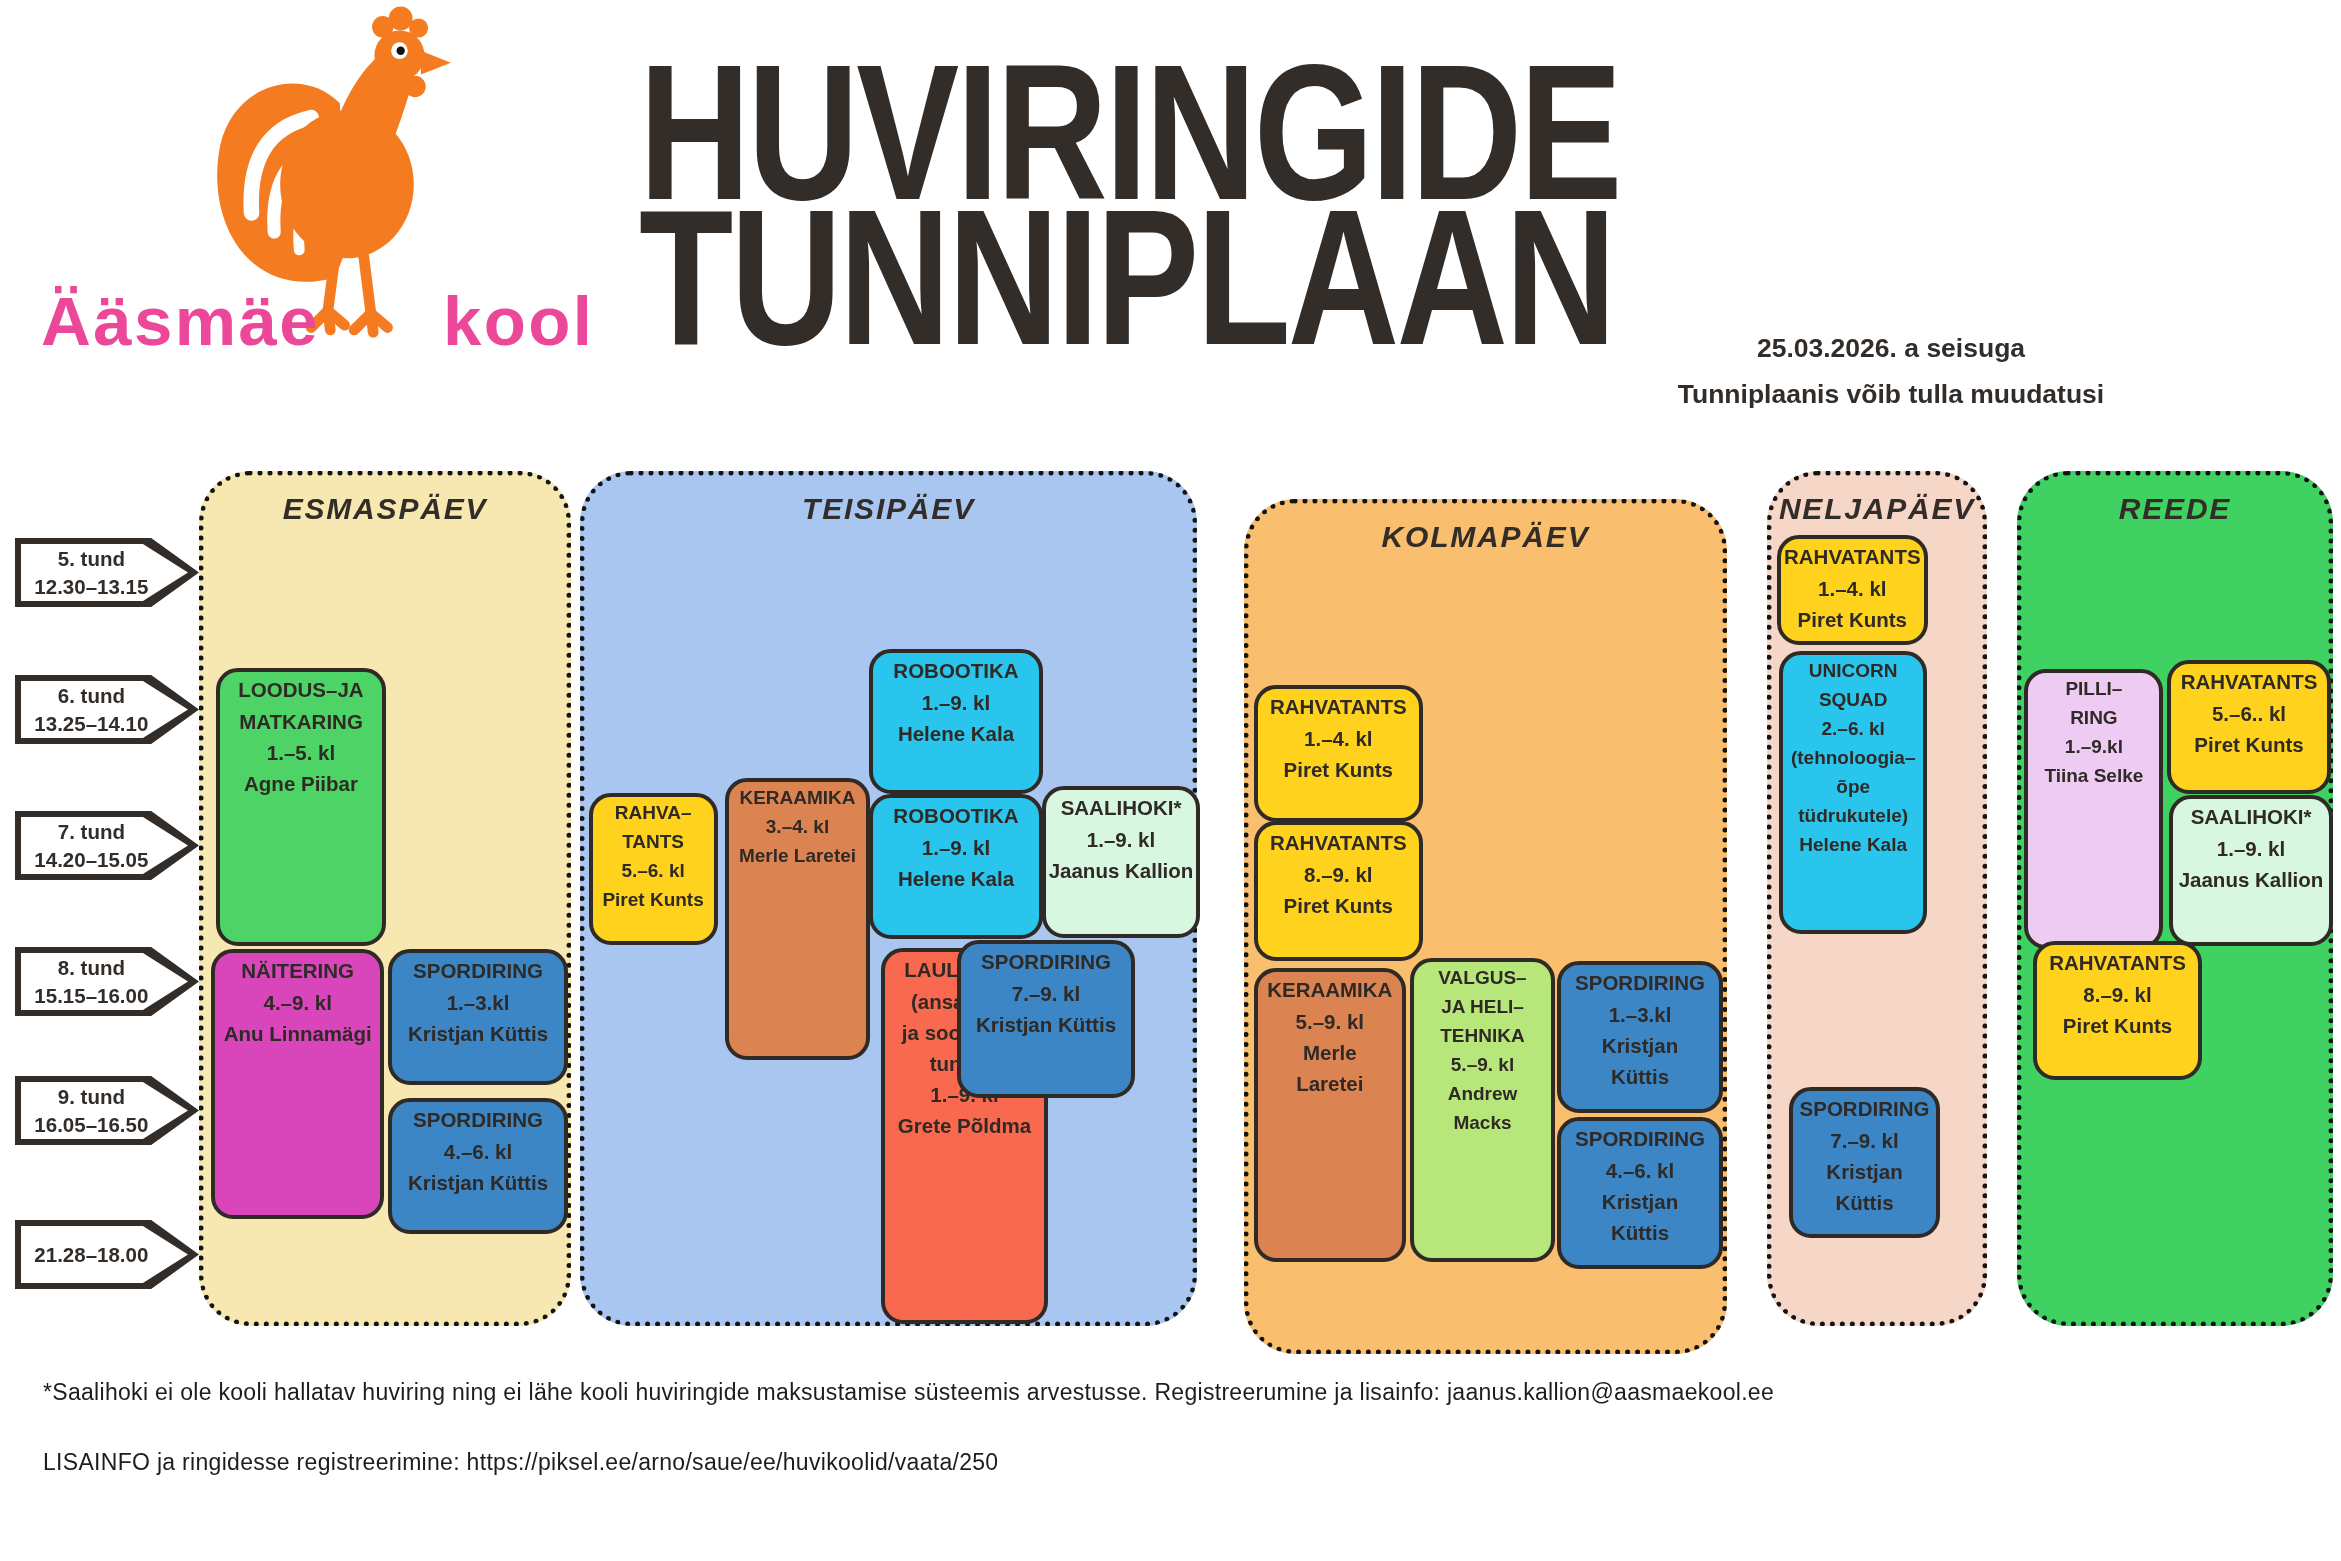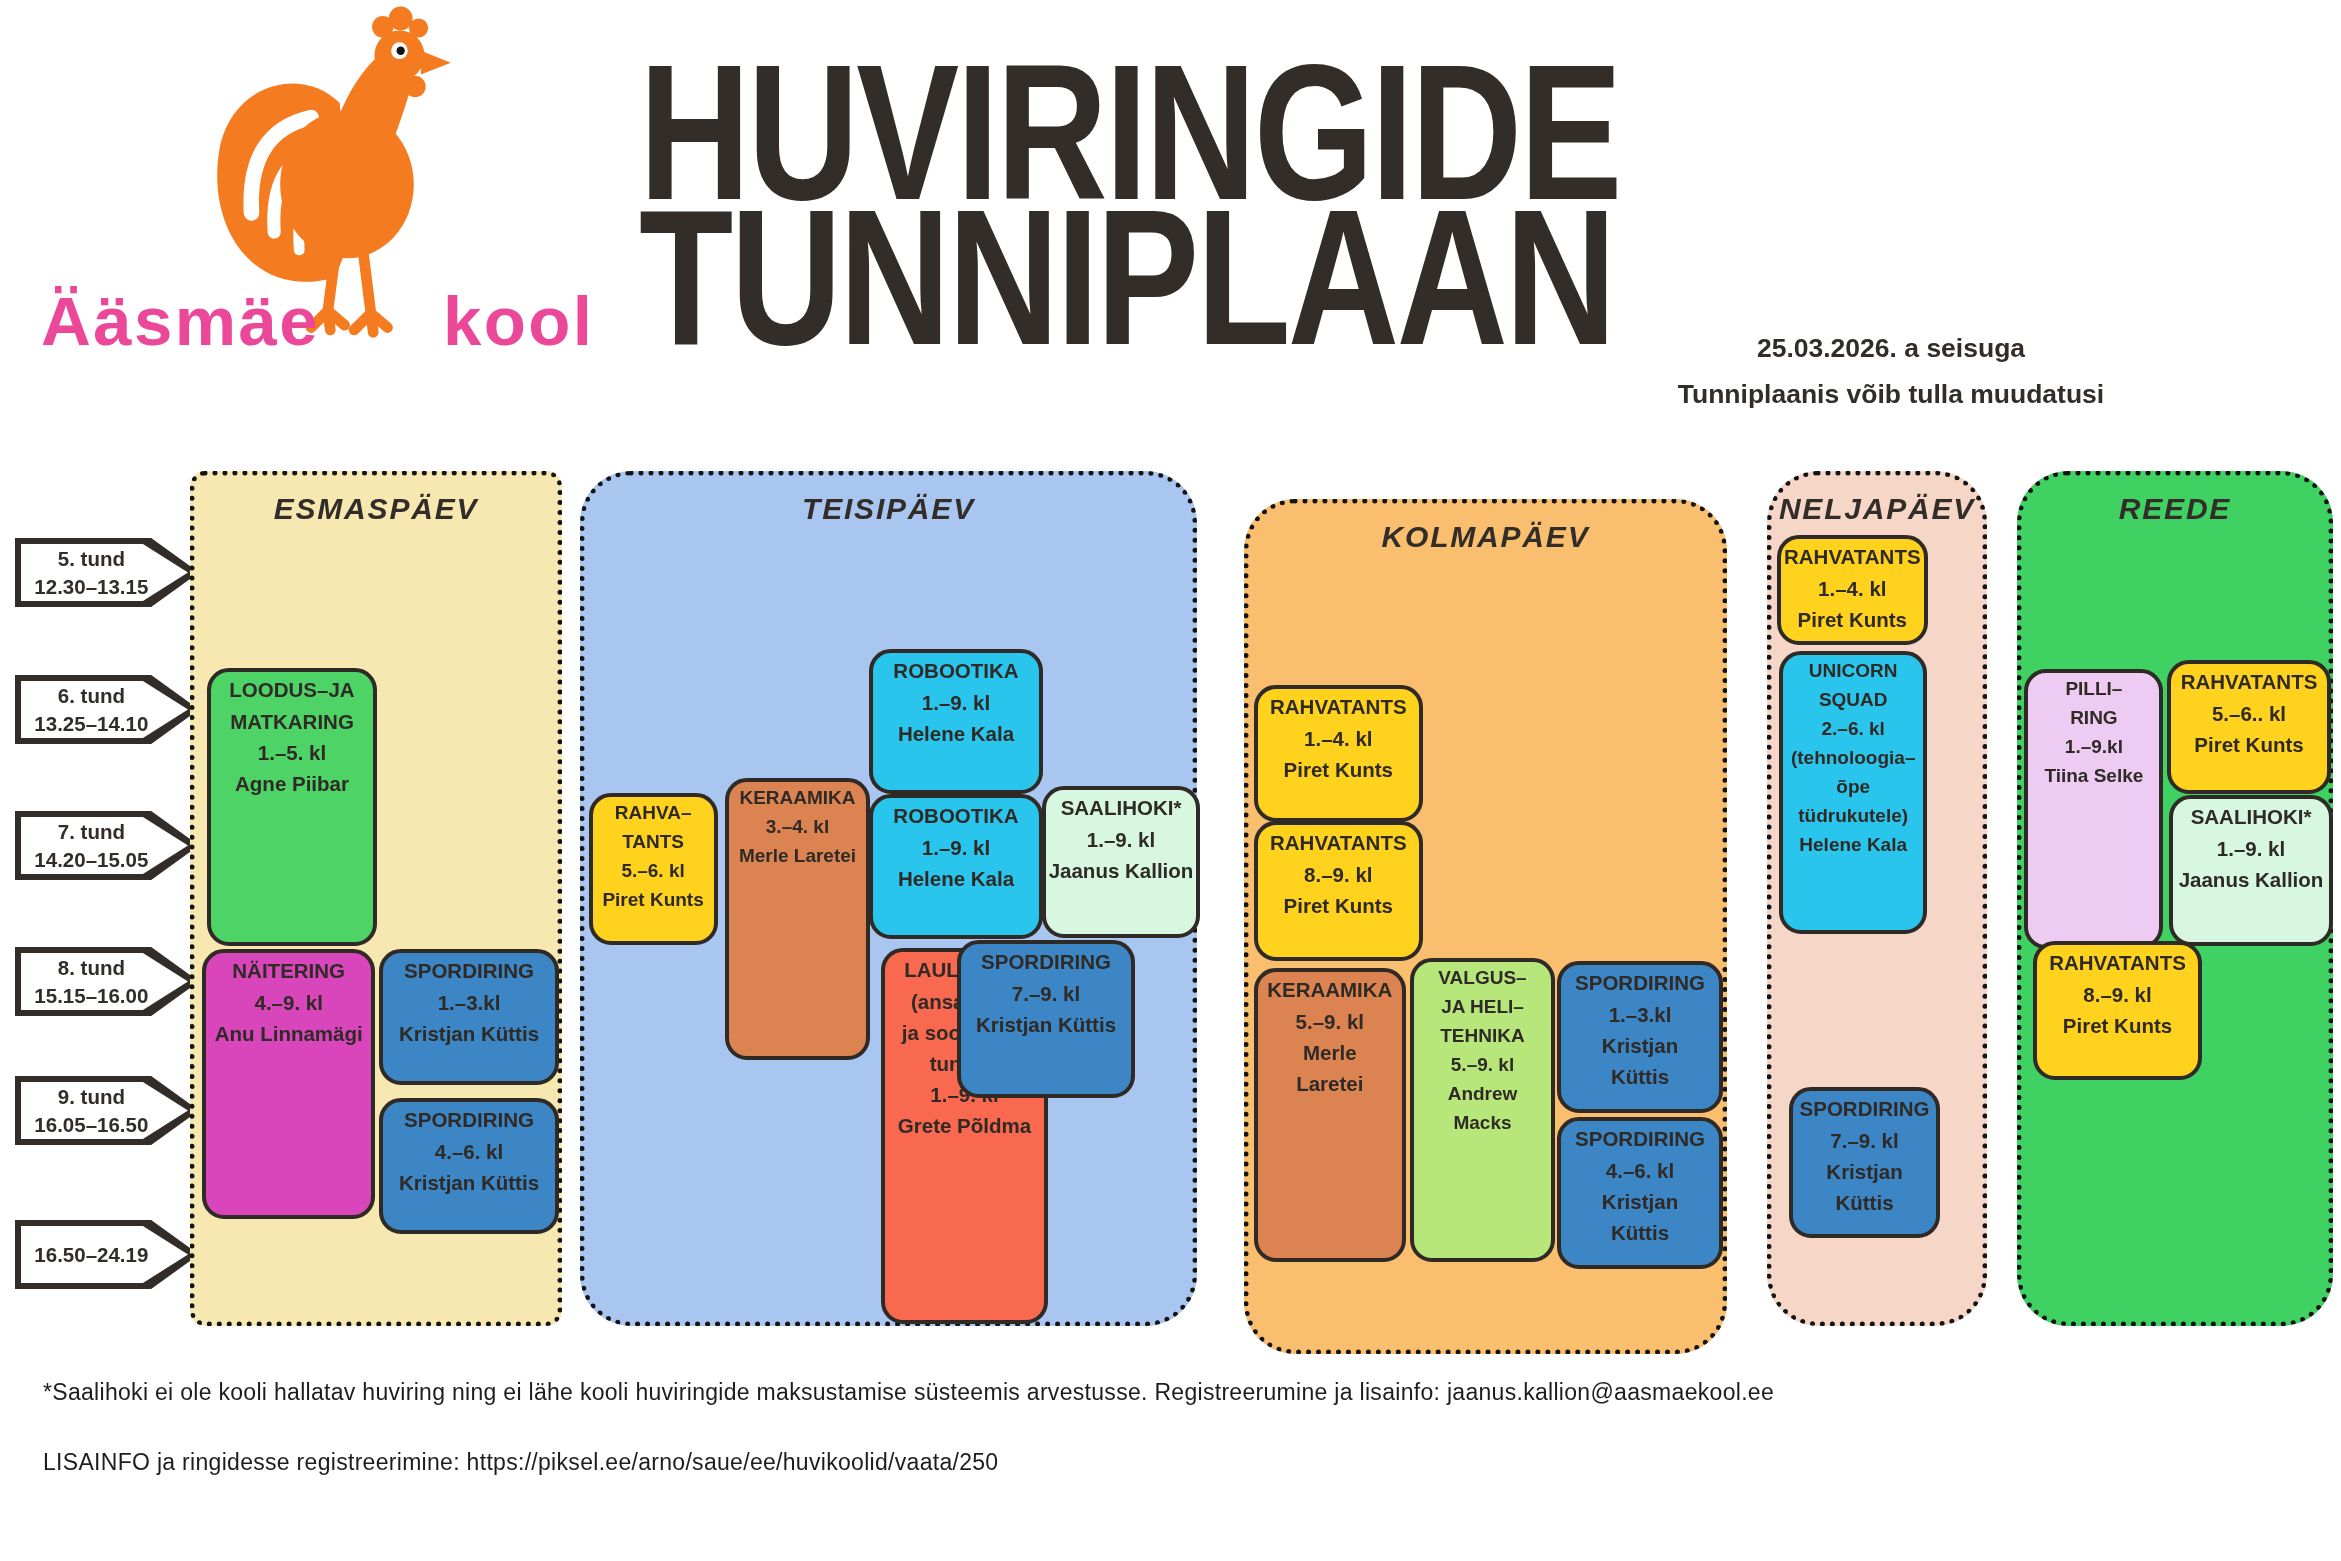--- a/index.html
+++ b/index.html
@@ -131,26 +131,26 @@
     <div class="tslot" style="top: 1076px;">
       <div class="inner"></div>
       <div class="txt">
         <div>9. tund</div>
         <div>16.05–16.50</div>
       </div>
     </div>
     <div class="tslot" style="top: 1220px;">
       <div class="inner"></div>
       <div class="txt">
-        <div>16.50–24.19</div>
+        <div>21.28–18.00</div>
       </div>
     </div>
   </div>
 <div>
-    <div class="panel" style="left: 190px; top: 471px; width: 372px; height: 855px; background: rgb(247, 232, 178); border-radius: 15px;">
+    <div class="panel" style="left: 199px; top: 471px; width: 372px; height: 855px; background: rgb(247, 232, 178);">
       <div class="day-label">ESMASPÄEV</div>
       <div class="card" style="left: 12px; top: 192px; width: 170px; height: 278px; background: rgb(78, 211, 102);">
         <div class="ln">LOODUS–JA</div>
         <div class="ln">MATKARING</div>
         <div class="ln">1.–5. kl</div>
         <div class="ln">Agne Piibar</div>
       </div>
       <div class="card" style="left: 7.2px; top: 473px; width: 173px; height: 270px; background: rgb(217, 70, 187);">
         <div class="ln">NÄITERING</div>
         <div class="ln">4.–9. kl</div>

